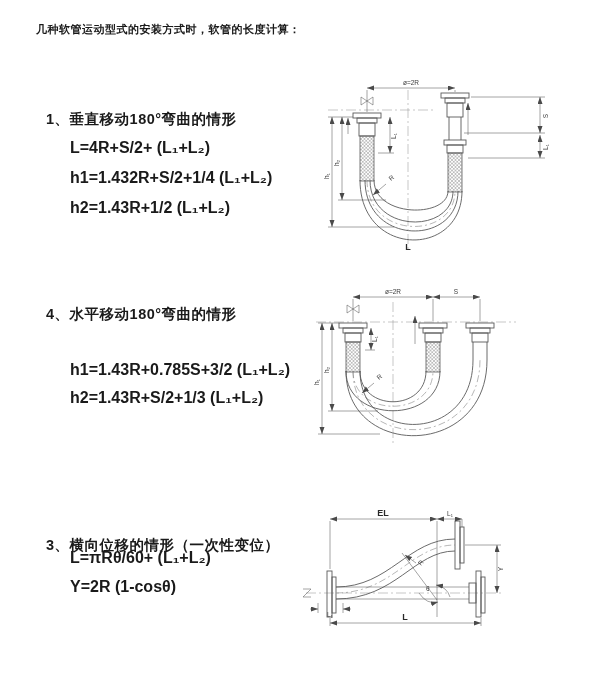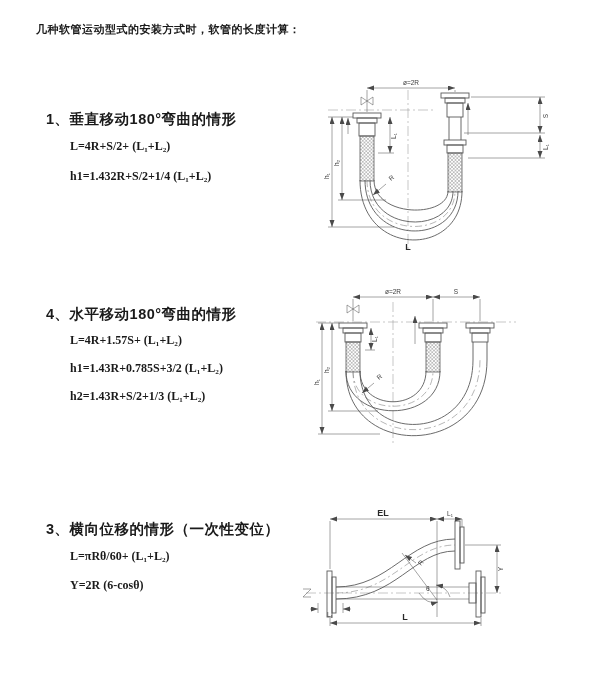--- a/index.html
+++ b/index.html
@@ -1,48 +1,48 @@
 <!DOCTYPE html>
 <html><head>
 <meta charset="utf-8">
 <style>
   html,body{margin:0;padding:0;background:#fff;}
   .page{position:relative;width:600px;height:675px;background:#ffffff;overflow:hidden;
         font-family:"Liberation Sans",sans-serif;color:#1a1a1a;}
   .title{position:absolute;left:36px;top:22px;font-size:11px;font-weight:bold;letter-spacing:.5px;}
   .heading{position:absolute;left:46px;font-size:14.5px;font-weight:bold;letter-spacing:.5px;}
-  .formula{position:absolute;left:70px;font-size:12px;font-weight:bold;font-family:Liberation Serif, serif;}
+  .formula{position:absolute;left:70px;font-size:16px;font-weight:bold;}
   .diagram{position:absolute;}
   .ln{stroke:#5a5a5a;stroke-width:.9;fill:none;}
   .thin{stroke:#5a5a5a;stroke-width:.55;fill:none;}
   .cl{stroke:#8d8d8d;stroke-width:.5;fill:none;stroke-dasharray:10 3 2 3;}
   .dsh{stroke:#7a7a7a;stroke-width:.55;fill:none;stroke-dasharray:7 3 2 3;}
   .braid{stroke:#5a5a5a;stroke-width:.8;}
   .lb{fill:#3c3c3c;font-size:6.5px;font-family:"Liberation Sans",sans-serif;}
   .lb9{fill:#2a2a2a;font-size:9px;font-family:"Liberation Sans",sans-serif;}
 </style>
 </head>
 <body>
 
 <div class="page">
 
   <div class="title">几种软管运动型式的安装方式时，软管的长度计算：</div>
 
   <div class="heading" style="top:110px">1、垂直移动180°弯曲的情形</div>
   <div class="formula" style="top:139px">L=4R+S/2+ (L₁+L₂)</div>
   <div class="formula" style="top:169px">h1=1.432R+S/2+1/4 (L₁+L₂)</div>
+  <div class="formula" style="top:199px">h2=1.43R+1/2 (L₁+L₂)</div>
 
   <div class="heading" style="top:305px">4、水平移动180°弯曲的情形</div>
-  <div class="formula" style="top:333px">L=4R+1.57S+ (L₁+L₂)</div>
   <div class="formula" style="top:361px">h1=1.43R+0.785S+3/2 (L₁+L₂)</div>
   <div class="formula" style="top:389px">h2=1.43R+S/2+1/3 (L₁+L₂)</div>
 
-  <div class="heading" style="top:520px">3、横向位移的情形（一次性变位）</div>
+  <div class="heading" style="top:536px">3、横向位移的情形（一次性变位）</div>
   <div class="formula" style="top:549px">L=πRθ/60+ (L₁+L₂)</div>
-  <div class="formula" style="top:578px">Y=2R (6-cosθ)</div>
+  <div class="formula" style="top:578px">Y=2R (1-cosθ)</div>
 
   <svg class="diagram" style="left:312px;top:76px" width="282" height="182" viewBox="0 0 282 182">
     <defs>
       <pattern id="bp1" patternUnits="userSpaceOnUse" width="3.5" height="3.5">
         <path d="M0 3.5 L3.5 0 M0 0 L3.5 3.5" stroke="#8a8a8a" stroke-width="0.5"></path>
       </pattern>
       <marker id="k1" markerWidth="8" markerHeight="6" refX="7" refY="2.5" orient="auto-start-reverse" markerUnits="userSpaceOnUse">
         <path d="M0,0 L7,2.5 L0,5 Z" fill="#4a4a4a"></path>
       </marker>
     </defs>

